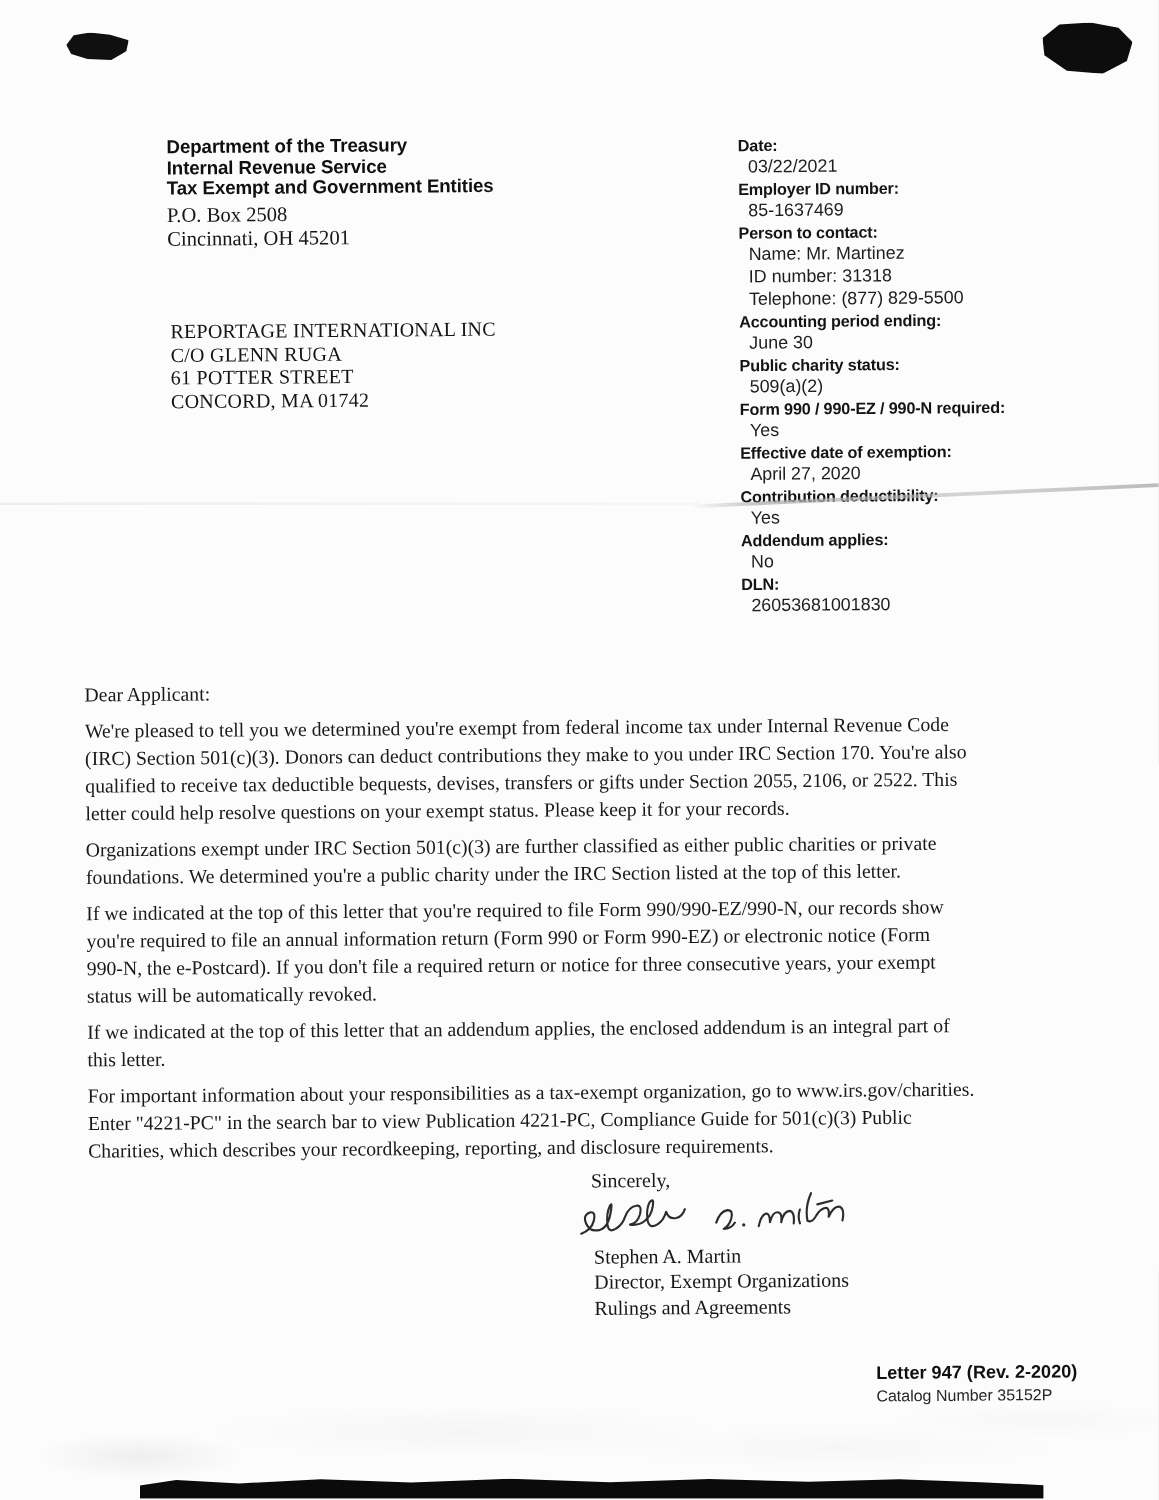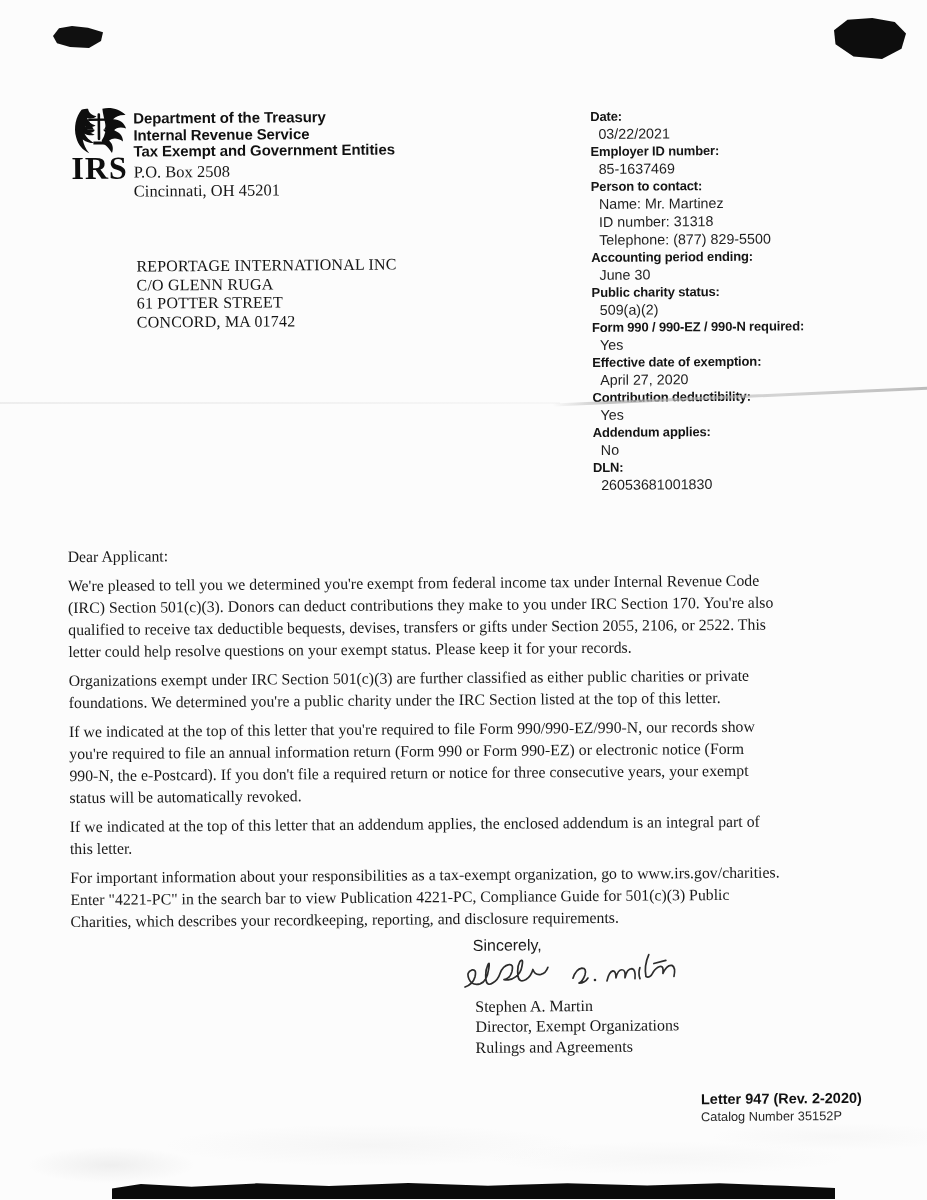--- a/index.html
+++ b/index.html
@@ -43,21 +43,21 @@
   
   .body-text {
     position:absolute; left:68px; top:543px; width:830px;
     font-family:"Liberation Serif", serif; font-size:15.8px; color:#191919;
   }
   .salutation { line-height:22px; margin-bottom:7px; }
   .para { margin-bottom:7px; }
   .para-line { line-height:22px; white-space:nowrap; }
 
   
-  .closing { position:absolute; left:470px; top:937px; font-family:Liberation Sans, sans-serif; font-size:16px; color:#191919; }
+  .closing { position:absolute; left:470px; top:937px; font-family:Liberation Serif, serif; font-size:16px; color:#191919; }
   .signature { position:absolute; left:458px; top:951px; }
   .signer {
     position:absolute; left:472px; top:997px;
     font-family:"Liberation Serif", serif; font-size:16px; line-height:20.3px; color:#171717;
   }
 
   
   .footer { position:absolute; left:697px; top:1092px; font-family:"Liberation Sans", sans-serif; }
   .footer-letter { font-weight:700; font-size:14.5px; line-height:19px; color:#101010; }
   .footer-catalog { font-size:12.8px; line-height:16px; color:#262626; }
@@ -92,36 +92,20 @@
       radial-gradient(ellipse 260px 24px at 72% 70%, rgba(140,140,140,0.05), transparent 70%),
       radial-gradient(ellipse 180px 20px at 90% 45%, rgba(150,150,150,0.05), transparent 70%);
   }
 </style>
 </head>
 <body>
 
 <div class="page">
   <div class="tilt">
 
-    <div class="irs-logo">
-      <svg class="irs-eagle" viewBox="0 0 60 54" width="58" height="50" aria-hidden="true">
-        <g fill="#0e0e0e">
-          <path d="M11 3 C5 10 2 22 5 33 C7 41 12 47 19 50 C15 45 13 40 12 35 C16 38 20 39 24 39 C19 36 16 33 14 29 C18 31 22 31 25 30 C20 28 17 25 15 21 C19 22 23 22 26 20 C21 19 18 16 17 12 C21 13 25 12 27 10 C22 9 19 7 18 2 C16 2 13 2 11 3 Z"></path>
-          <rect x="28.2" y="7" width="2.8" height="29" rx="1.2"></rect>
-          <path d="M18 12.6 h23.5 v2.6 h-23.5 z"></path>
-          <path d="M18.8 15 l-5.4 9.6 h10.8 z"></path>
-          <path d="M40.6 15 l-5.4 9.6 h10.8 z"></path>
-          <path d="M12.6 24.6 a6.2 3.4 0 0 0 12.4 0 z"></path>
-          <path d="M34.4 24.6 a6.2 3.4 0 0 0 12.4 0 z"></path>
-          <path d="M23.5 37.5 h12.3 v3.2 h-12.3 z"></path>
-          <path d="M33.5 2 C42 0 52 2 58.5 9 C52 8.6 48 10.5 45 13.5 C52 13.5 57 17.5 59 23.5 C53 21.5 48.5 22.5 45.5 25.5 C51.5 27.5 55.5 31.5 55.5 37.5 C49.5 33.5 44.5 33.5 40.5 36.5 C44.5 40.5 45.5 45 43.5 50 C39.5 44 36.5 41 33.5 40 L32.5 36.5 C36.5 30.5 37.5 24.5 36.5 18.5 C35.5 12.5 34 7.5 33.5 2 Z"></path>
-        </g>
-      </svg>
-      <div class="irs-word">IRS</div>
-    </div>
 
     <div class="dept">
 
         <div class="dept-line">Department of the Treasury</div>
 
         <div class="dept-line">Internal Revenue Service</div>
 
         <div class="dept-line">Tax Exempt and Government Entities</div>
       </div>
     <div class="po">

